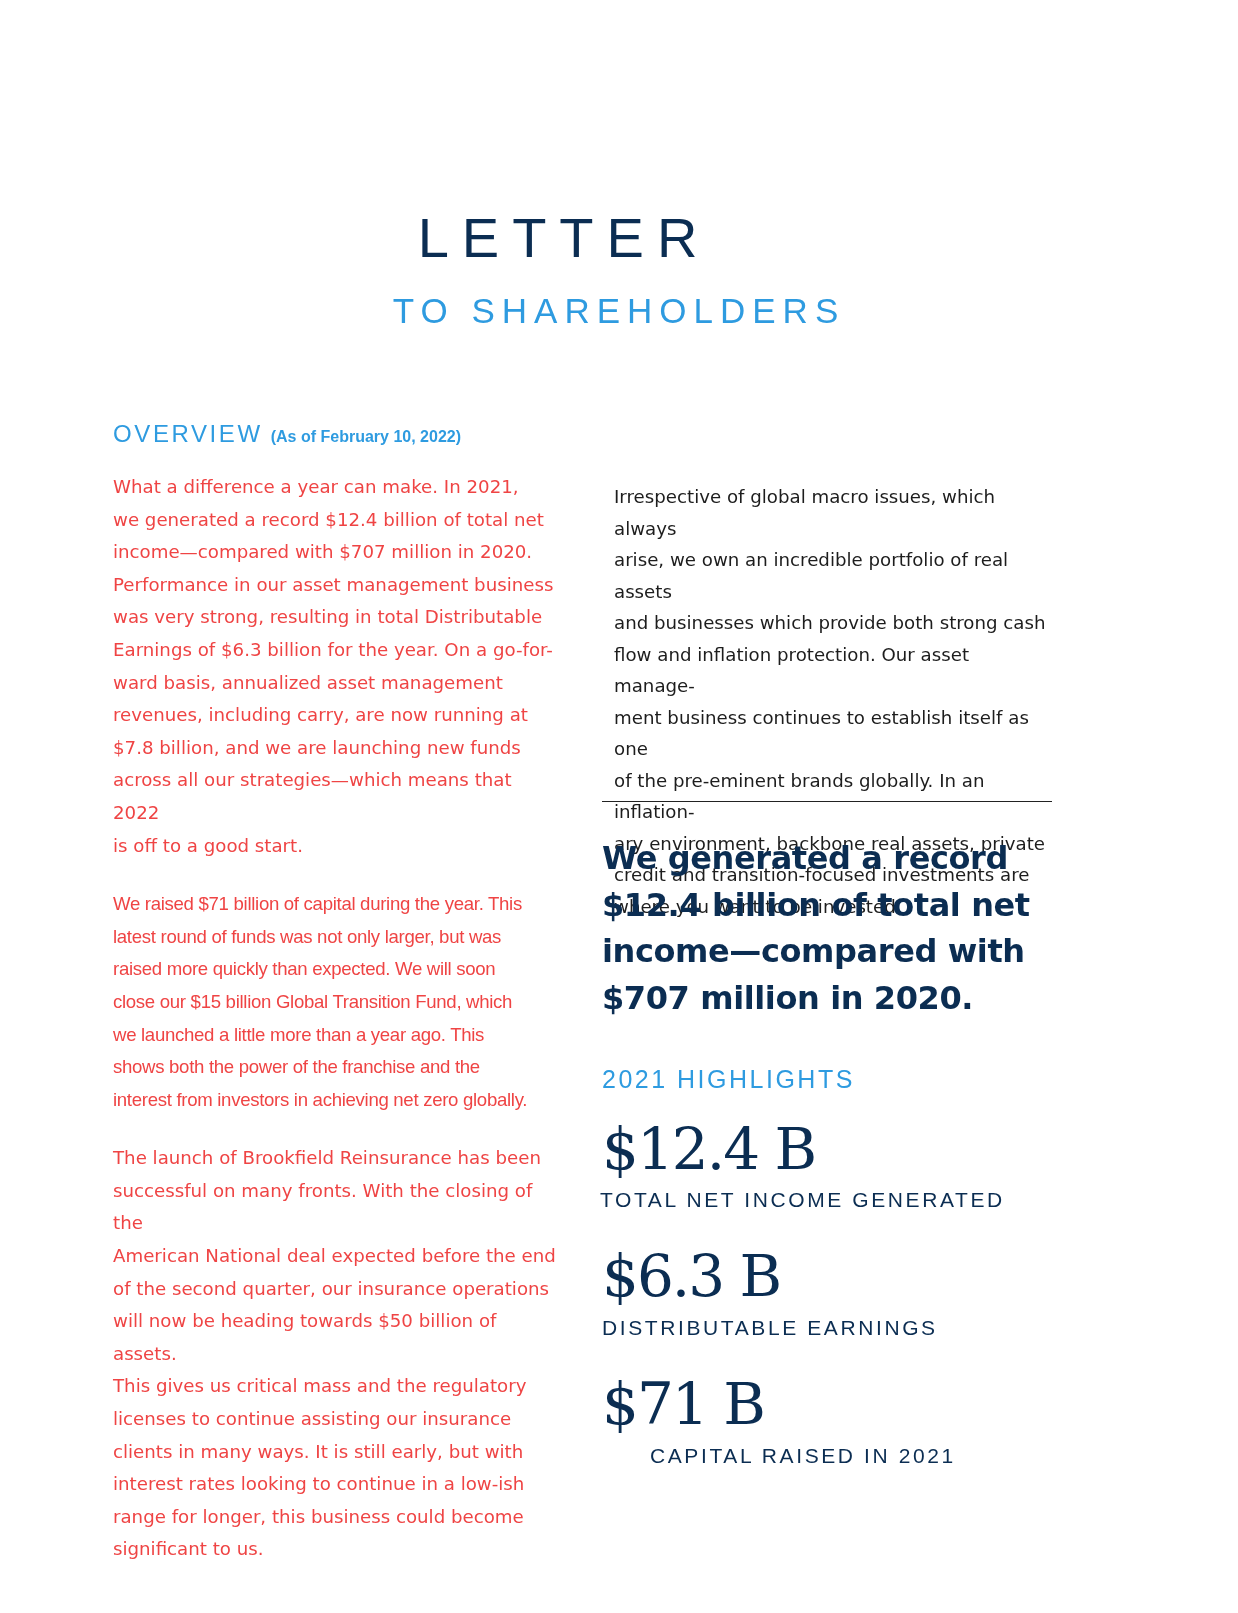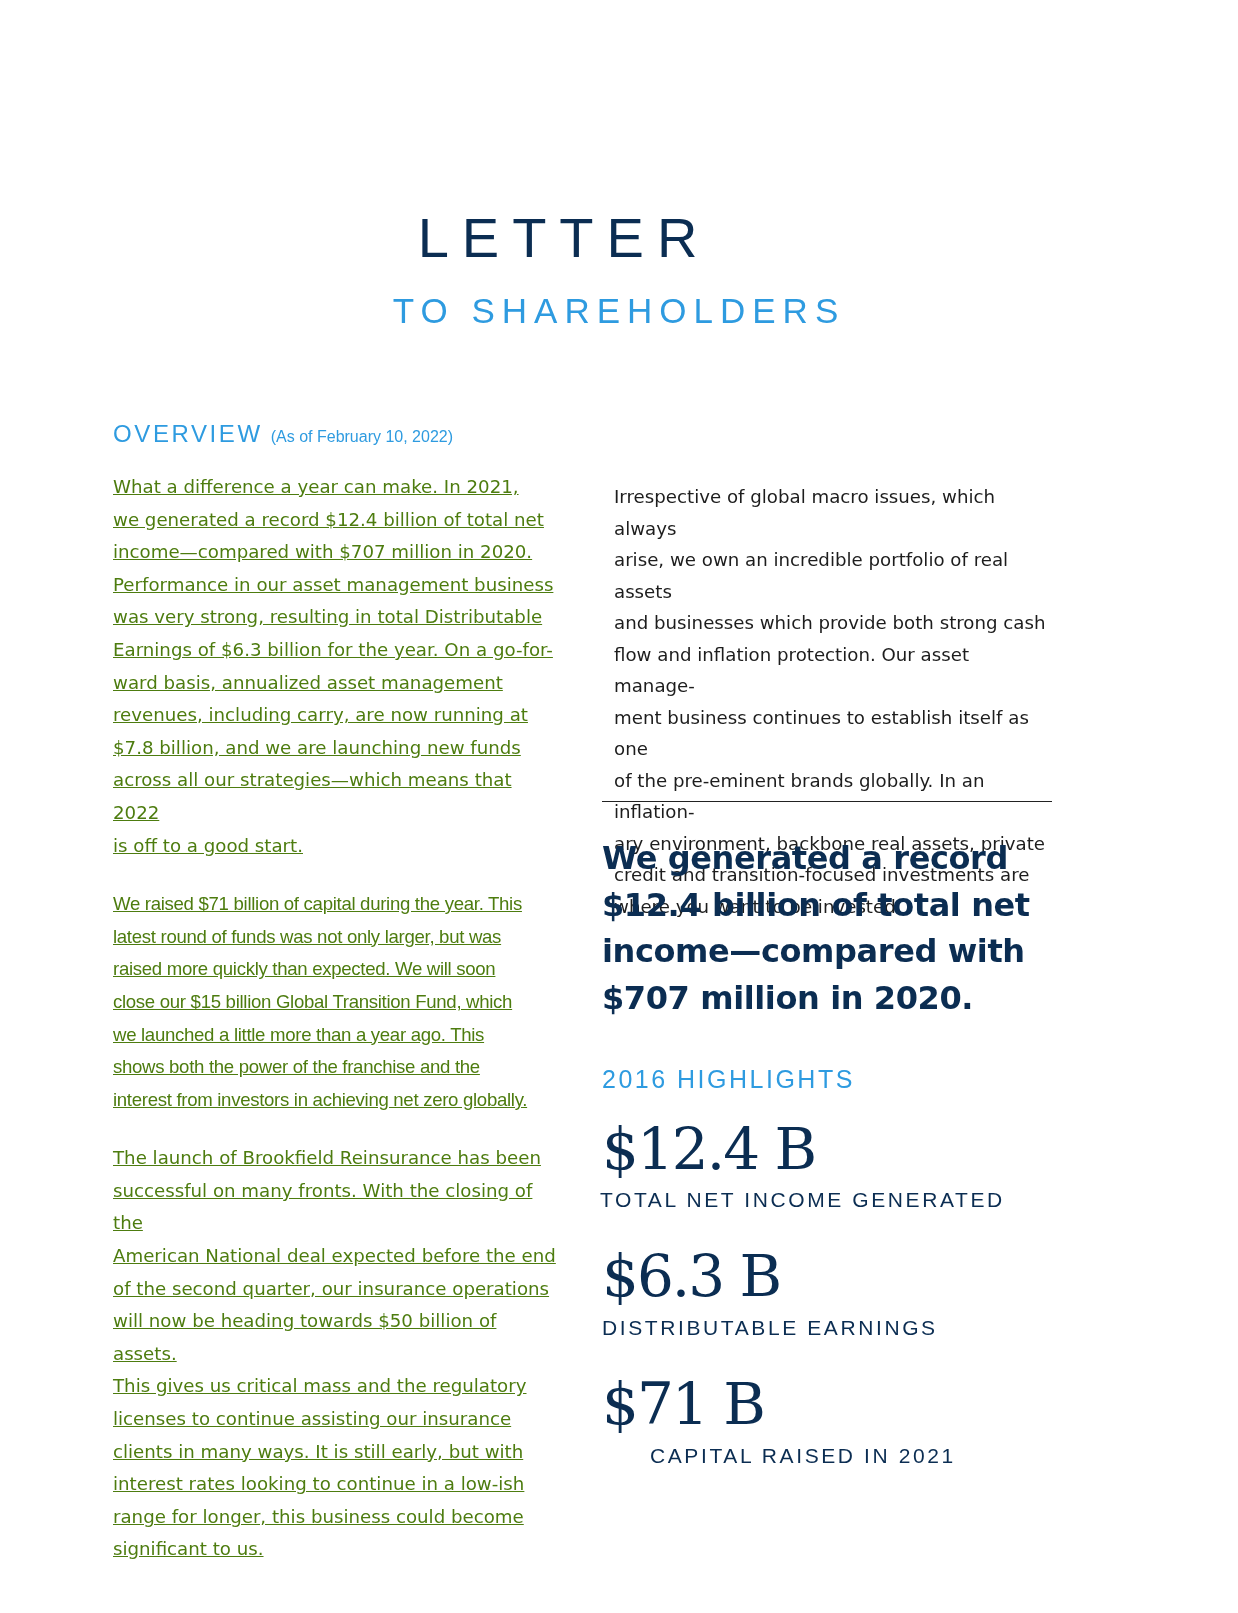--- a/index.html
+++ b/index.html
@@ -16,26 +16,26 @@
       color: #2e9be0; font-size: 35px; letter-spacing: 7px; font-weight: 400;
       font-family: "Liberation Sans", "DejaVu Sans", sans-serif; line-height: 1;
       box-sizing: border-box;
     }
 
     .overview-head {
       position: absolute; left: 113px; top: 420px; white-space: nowrap;
       font-family: "Liberation Sans", "DejaVu Sans", sans-serif;
     }
     .overview-head .ov { color: #2e9be0; font-size: 24px; letter-spacing: 2.6px; }
-    .overview-head .date { color: #2e9be0; font-size: 16px; margin-left: 8px; }
+    .overview-head .date { color: #2e9be0; font-size: 16px; margin-left: 8px; font-weight: bold; }
 
     .col-left {
       position: absolute; left: 113px; top: 471px; width: 450px;
       font-family: "DejaVu Sans", "Liberation Sans", sans-serif;
-      color: #4d7c0f; font-size: 18.2px; line-height: 32.6px; text-decoration: underline;
+      color: #ef4444; font-size: 18.2px; line-height: 32.6px;
     }
     .col-left p { margin: 0 0 26px 0; white-space: pre-line; }
     .col-left p.cond { font-family: "Liberation Sans", sans-serif; font-size: 18.6px; letter-spacing: -0.3px; }
 
     .col-right {
       position: absolute; left: 602px; top: 469px; width: 460px;
       font-family: "DejaVu Sans", "Liberation Sans", sans-serif;
       color: #1d1d1d; font-size: 18.2px; line-height: 31.5px;
     }
     .col-right p { margin: 12px; white-space: pre-line; }
@@ -127,21 +127,21 @@
 where you want to be invested.</p>
 </div>
 
 <div class="divider"></div>
 
 <div class="pull-quote">We generated a record
 $12.4 billion of total net
 income—compared with
 $707 million in 2020.</div>
 
-<div class="hl-title">2016 HIGHLIGHTS</div>
+<div class="hl-title">2021 HIGHLIGHTS</div>
 
 <div class="hl-value v1">$12.4 B</div>
 <div class="hl-label l1">TOTAL NET INCOME GENERATED</div>
 
 <div class="hl-value v2">$6.3 B</div>
 <div class="hl-label l2">DISTRIBUTABLE EARNINGS</div>
 
 <div class="hl-value v3">$71 B</div>
 <div class="hl-label l3">CAPITAL RAISED IN 2021</div>
 

